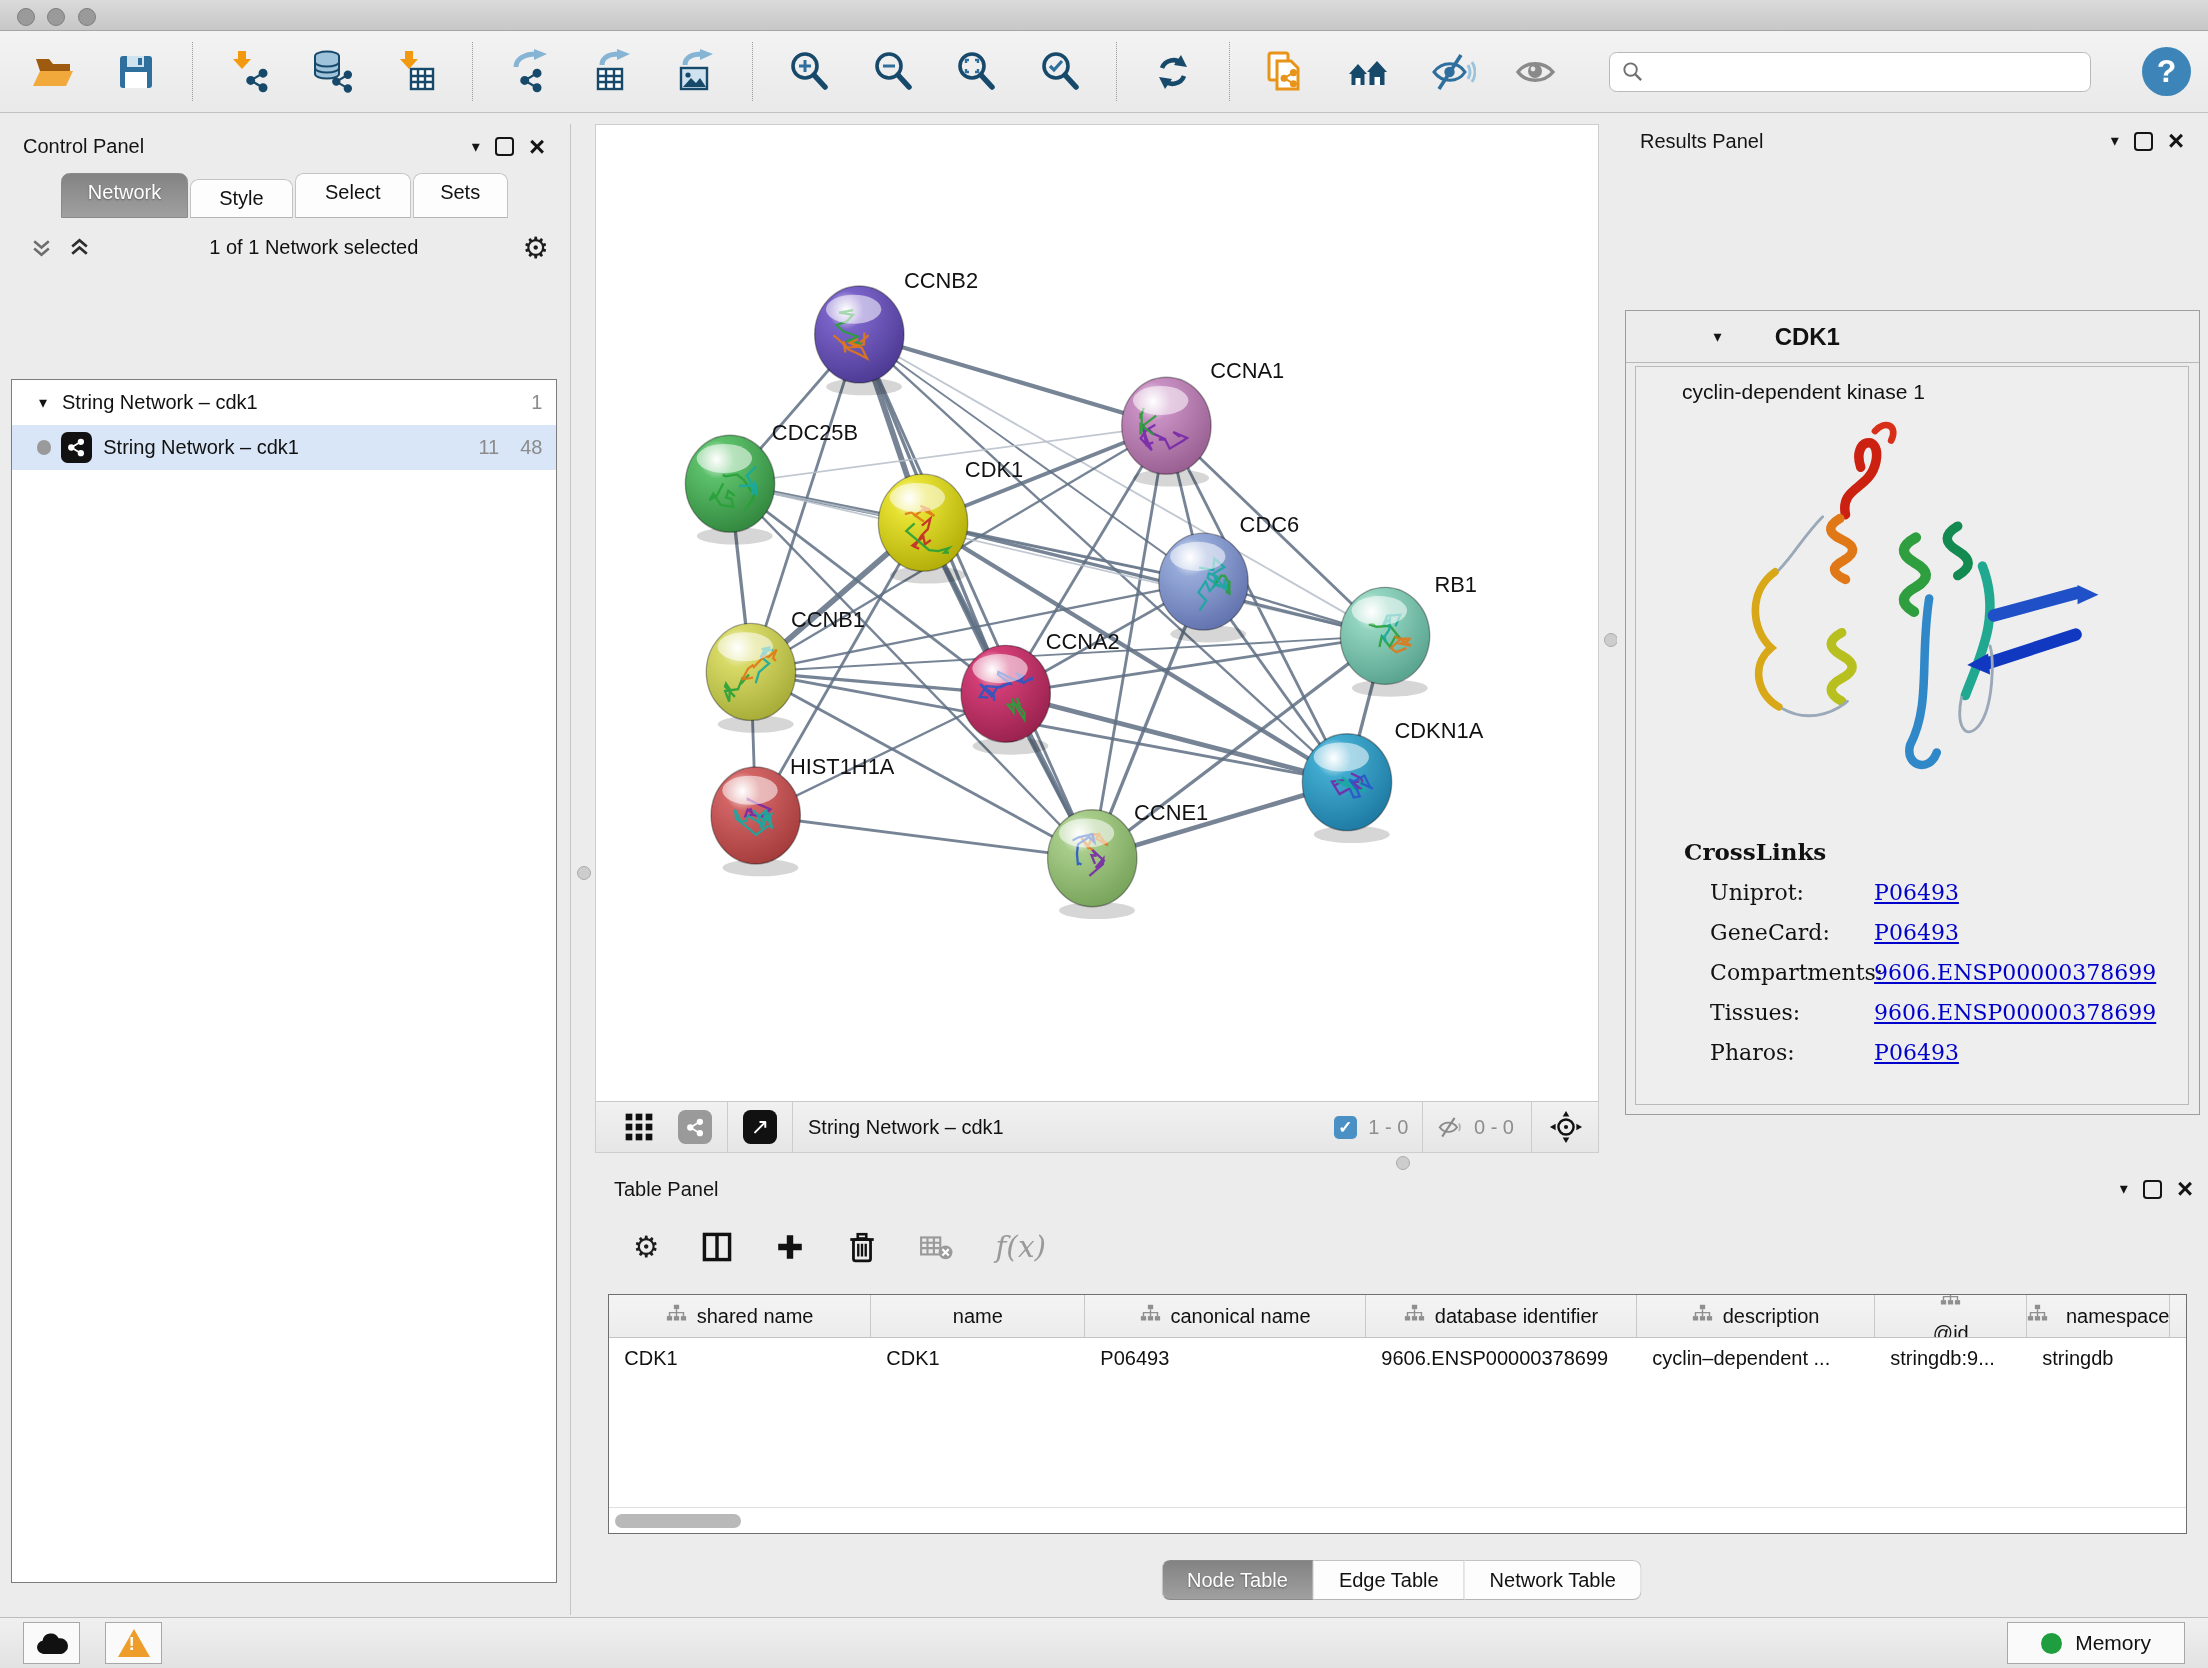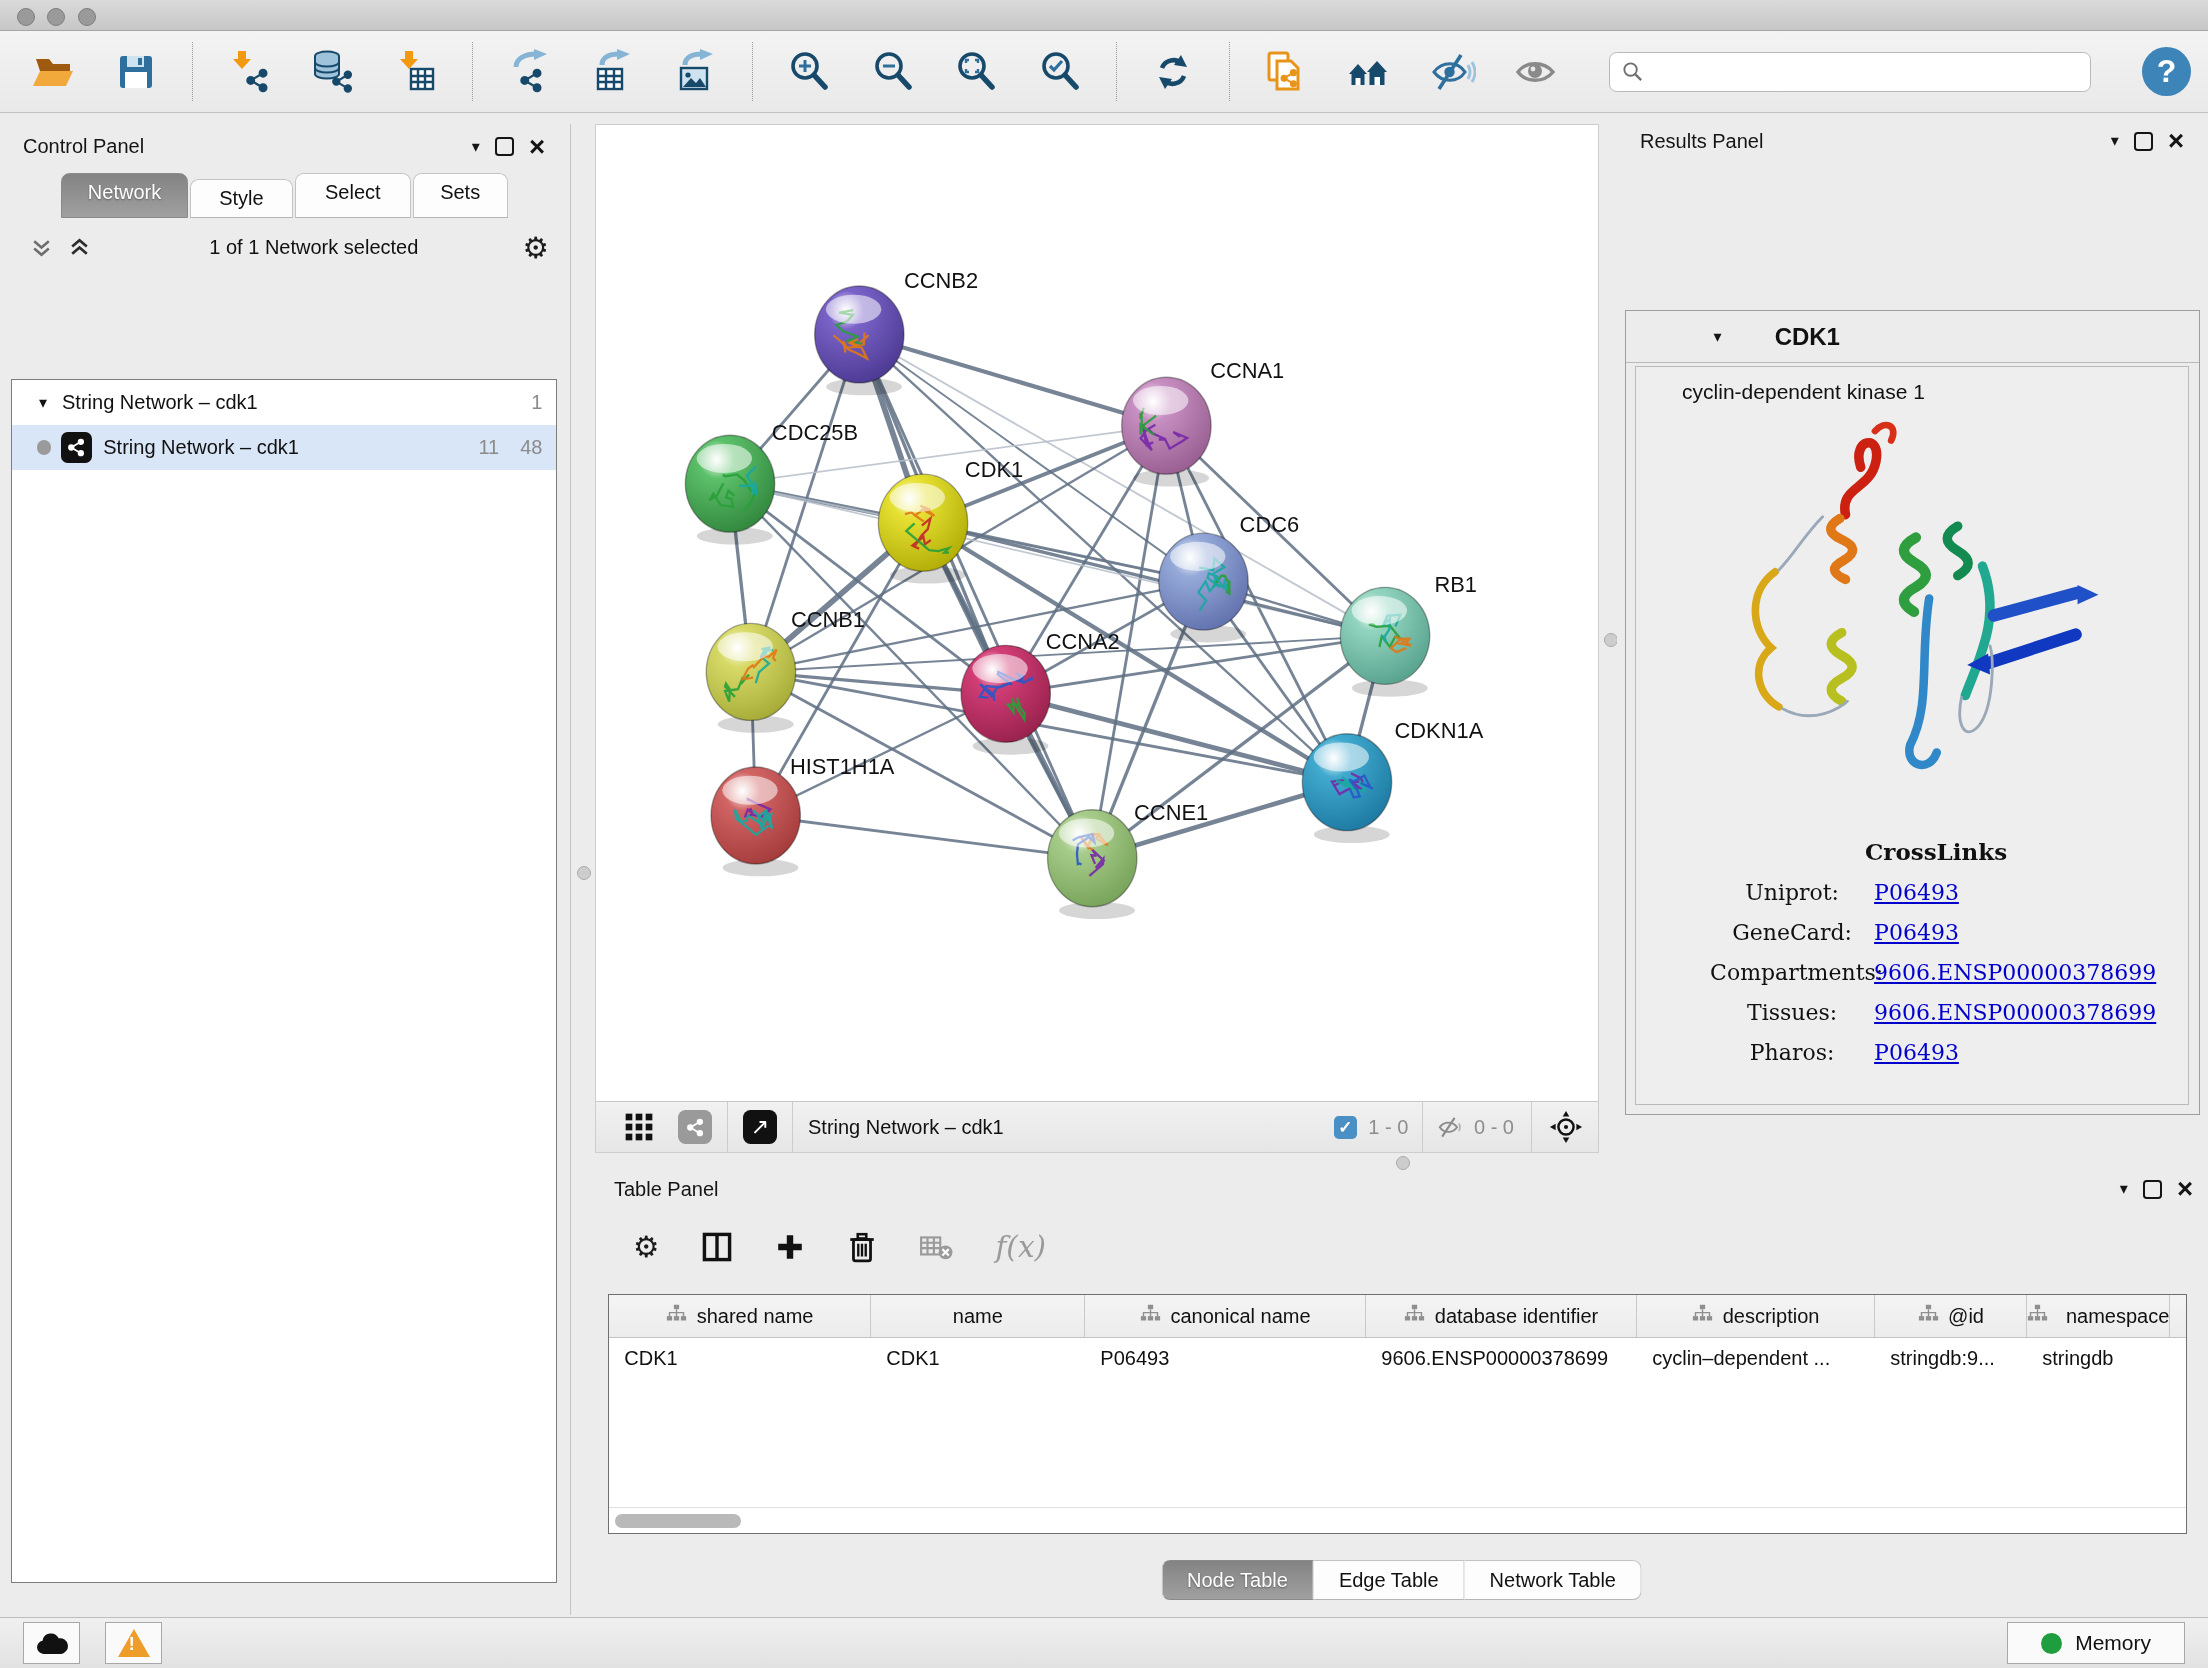--- a/index.html
+++ b/index.html
@@ -72,21 +72,21 @@
     background:#ececec;display:flex;align-items:center;justify-content:center;gap:53px;}
   .rbtn{background:#fff;border:1px solid #b5b5b5;border-radius:8.6px;padding:8.6px 28.5px;font-size:21px;}
   .rbox2{position:absolute;left:7.6px;right:9.5px;top:186px;height:803px;border:1.9px solid #9e9e9e;
     background:#ececec;}
   .rentryhead{display:flex;align-items:center;height:51px;border-bottom:1px solid #b9b9b9;font-size:21px;}
   .rentryhead .tri{margin-left:88px;}
   .gname{font-weight:bold;font-size:24px;margin-left:53px;}
   .descbox{position:absolute;left:9.5px;right:9.5px;top:55px;bottom:9.5px;border:1px solid #b9b9b9;
     background:#eeeeee;}
   .gdesc{font-size:21px;margin:13.3px 0 0 46px;}
-  .xl{font-family:"DejaVu Serif","Liberation Serif",serif;text-align:center;}
+  .xl{font-family:"DejaVu Serif","Liberation Serif",serif;}
   .xlhead{font-size:23px;font-weight:bold;margin:17px 0 0 48px;}
   .xrow{display:flex;font-size:22px;margin:15px 0 0 74px;}
   .xrow .xlab{width:164px;flex:0 0 auto;}
   .xrow a{color:#0000cc;text-decoration:underline;}
   
   .tpanel{position:absolute;left:595px;top:1172px;width:1613px;height:443px;background:#ececec;}
   .tpanel .phead{padding:0 15px 0 19px;}
   .ttools{display:flex;align-items:center;gap:42px;margin:15px 0 0 38px;height:51px;}
   .tablebox{position:absolute;left:13.3px;right:21px;top:122px;height:238px;background:#fff;
     border:1.9px solid #6f6f6f;overflow:hidden;}
@@ -748,21 +748,21 @@
                 <g fill="#8f8f8f">
                   <rect x="9" y="2" width="6" height="5"></rect>
                   <rect x="1" y="15" width="6" height="5"></rect>
                   <rect x="9" y="15" width="6" height="5"></rect>
                   <rect x="17" y="15" width="6" height="5"></rect>
                 </g>
                 <path d="M12 7 v4 M4 15 v-4 h16 v4 M12 11 v4" stroke="#8f8f8f" stroke-width="1.6" fill="none"></path>
               </svg></span>
             <span>description</span>
           </div>
-          <div class="th" style="width: 152px;">
+          <div class="th" style="width: 152px; flex-direction: column;">
             <span><svg width="21" height="21" viewBox="0 0 24 24">
                 <g fill="#8f8f8f">
                   <rect x="9" y="2" width="6" height="5"></rect>
                   <rect x="1" y="15" width="6" height="5"></rect>
                   <rect x="9" y="15" width="6" height="5"></rect>
                   <rect x="17" y="15" width="6" height="5"></rect>
                 </g>
                 <path d="M12 7 v4 M4 15 v-4 h16 v4 M12 11 v4" stroke="#8f8f8f" stroke-width="1.6" fill="none"></path>
               </svg></span>
             <span>@id</span>

